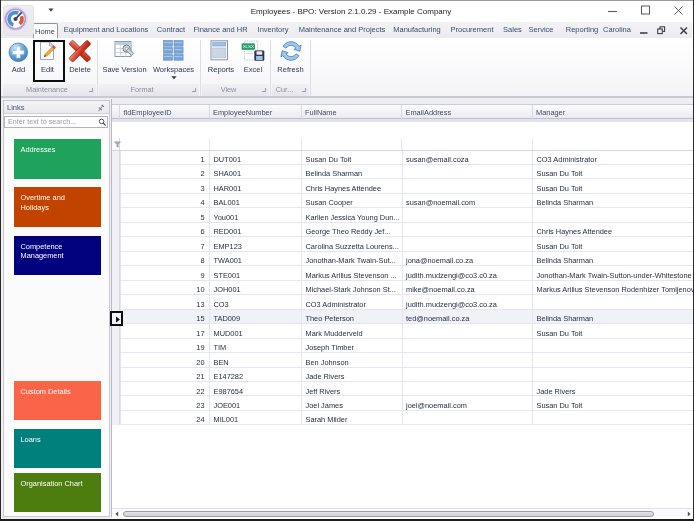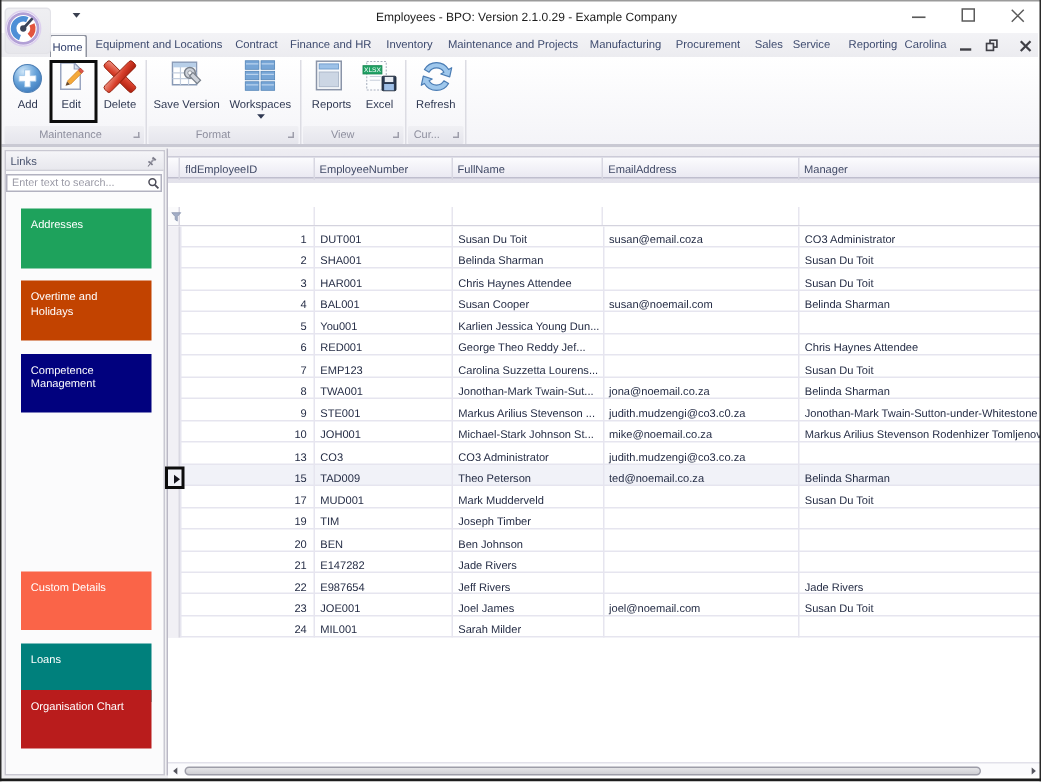--- a/index.html
+++ b/index.html
@@ -219,21 +219,21 @@
    <div class="abs" id="sbox">Enter text to search...</div>
    <svg style="left:94px;top:17px" width="9" height="9" viewBox="0 0 9 9">
     <circle cx="3.6" cy="3.4" r="2.3" fill="none" stroke="#4c4c58" stroke-width="1"></circle>
     <line x1="5.3" y1="5.2" x2="7.6" y2="7.6" stroke="#4c4c58" stroke-width="1.2"></line>
    </svg>
    <div class="tile" style="top:38.5px;background:#1ea25c">Addresses</div>
 <div class="tile" style="top:86.8px;background:#c24300">Overtime and<br>Holidays</div>
 <div class="tile" style="top:135.1px;background:#01017e">Competence<br>Management</div>
 <div class="tile" style="top:280.0px;background:#fa6448">Custom Details</div>
 <div class="tile" style="top:328.3px;background:#00807c">Loans</div>
-<div class="tile" style="top:359px;background:#b91c1c">Organisation Chart</div>
+<div class="tile" style="top:372px;background:#4d7c0f">Organisation Chart</div>
   </div>
   <div class="abs" id="grid">
    <div class="abs" id="gband">Drag a column header here to group by that column</div>
    <div class="abs" id="ghead">
     <div class="hc" style="left:0;width:8px;padding:0"></div>
     <div class="hc" style="left:8px;width:89.5px">fldEmployeeID</div>
     <div class="hc" style="left:97.5px;width:92px">EmployeeNumber</div>
     <div class="hc" style="left:189.5px;width:100.5px">FullName</div>
     <div class="hc" style="left:290px;width:130.5px">EmailAddress</div>
     <div class="hc" style="left:420.5px;width:161.5px;border-right:none">Manager</div>

